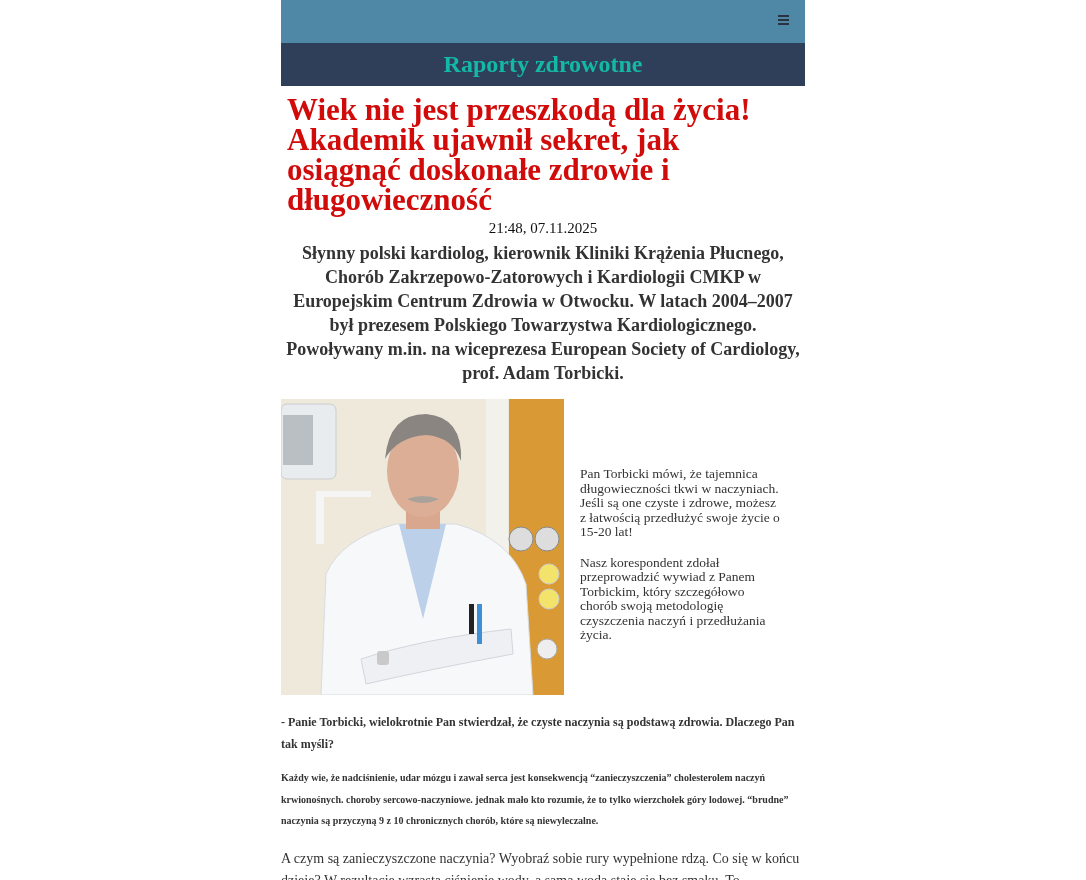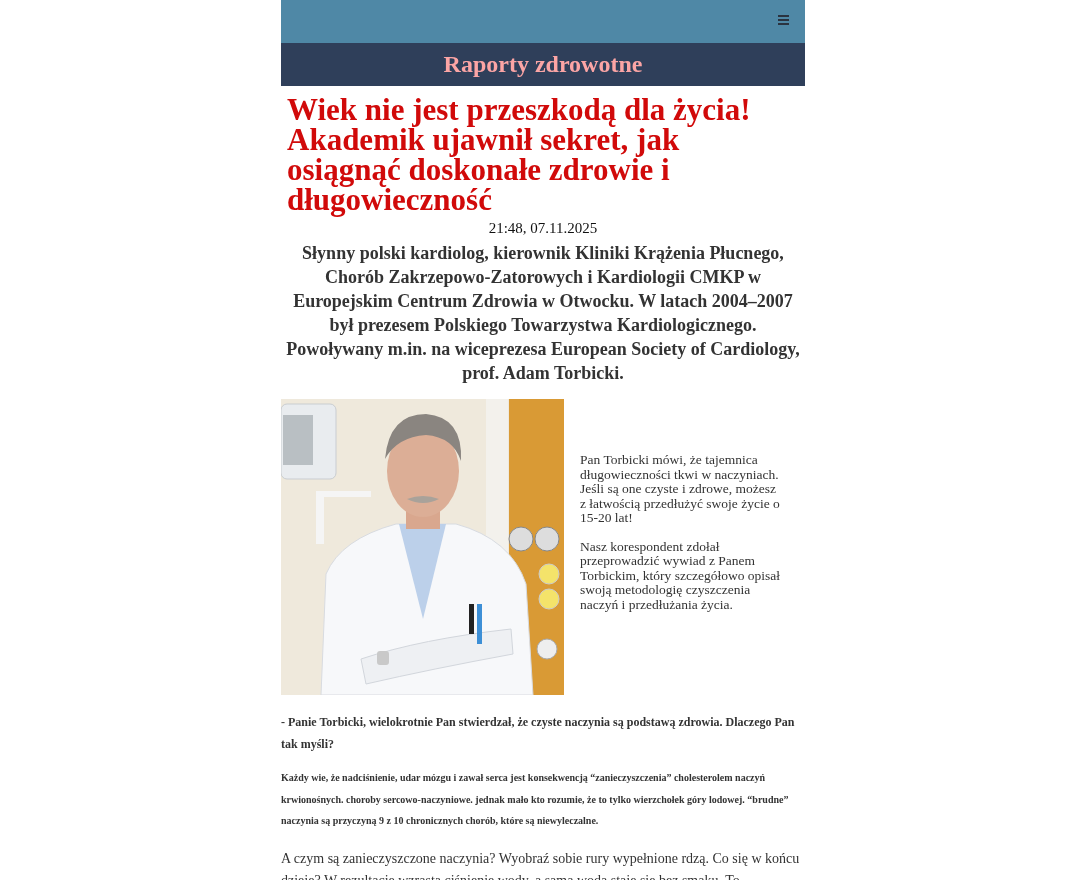--- a/index.html
+++ b/index.html
@@ -1,28 +1,28 @@
 <!DOCTYPE html>
 <html><head>
   <meta charset="utf-8">
   <style>
     html, body { margin: 0; padding: 0; background: #ffffff; }
     body { width: 1086px; height: 880px; overflow: hidden; font-family: "Liberation Serif", serif; color: #222; }
     .page { position: absolute; left: 281px; top: 0; width: 524px; }
     .topbar { height: 43px; background: #4f88a6; position: relative; }
     .menu-btn { position: absolute; right: 16px; top: 15px; width: 11px; height: 11px; cursor: pointer; }
     .menu-btn span { display: block; height: 2px; background: #2a3340; margin-bottom: 2px; }
-    .brandbar { height: 43px; background: #2f3f5a; color: #fca5a5; text-align: center; font-weight: bold; font-size: 24px; line-height: 43px; }
+    .brandbar { height: 43px; background: #2f3f5a; color: #14b8a6; text-align: center; font-weight: bold; font-size: 24px; line-height: 43px; }
     .headline { color: #d10a0a; font-weight: bold; font-size: 31px; line-height: 30px; margin: 9px 0 0 0; padding: 0 6px; }
     .date { font-size: 15px; text-align: center; color: #111; margin-top: 7px; line-height: 12px; }
     .lead { font-weight: bold; font-size: 18px; line-height: 24px; text-align: center; color: #333; margin: 7px 4px 0 4px; }
     .media-row { display: flex; margin-top: 14px; }
     .photo { width: 283px; height: 296px; flex: none; position: relative; overflow: hidden; background: #efe9dc; }
     .side-text { margin-left: 16px; margin-top: 52px; width: 200px; font-size: 13.5px; line-height: 14.5px; color: #333; }
-    .side-text p { margin: 2px 0 14px 0; }
+    .side-text p { margin: 16px 0 14px 0; }
     .question { font-weight: bold; font-size: 12px; line-height: 22px; color: #333; margin: 16px 0 0 0; }
     .answer { font-weight: bold; font-size: 10px; line-height: 21.5px; color: #333; margin: 12px 0 16px 0; }
     .body-p { font-size: 14px; line-height: 22px; color: #333; margin: 14px 0 0 0; }
   </style>
 </head>
 <body>
 
 <div class="page">
   <div class="topbar">
     <div class="menu-btn">
@@ -59,20 +59,20 @@
         <path d="M104 60 Q108 15 145 15 Q182 18 180 62 Q172 38 145 36 Q116 38 104 60 Z" fill="#8a8580"></path>
         <path d="M126 100 Q142 94 158 100 Q142 108 126 100 Z" fill="#a9a29a"></path>
         <path d="M80 260 Q140 240 230 230 L232 255 Q150 270 85 285 Z" fill="#eef0f3" stroke="#d2d6dc"></path>
         <rect x="96" y="252" width="12" height="14" rx="3" fill="#c9c9c9"></rect>
         <rect x="196" y="205" width="5" height="40" fill="#3d8fd6"></rect>
         <rect x="188" y="205" width="5" height="30" fill="#222"></rect>
       </svg>
     </div>
     <div class="side-text">
       <p>Pan Torbicki mówi, że tajemnica długowieczności tkwi w naczyniach. Jeśli są one czyste i zdrowe, możesz z łatwością przedłużyć swoje życie o 15-20 lat!</p>
-      <p>Nasz korespondent zdołał przeprowadzić wywiad z Panem Torbickim, który szczegółowo opisał swoją metodologię czyszczenia naczyń i przedłużania życia.</p>
+      <p>Nasz korespondent zdołał przeprowadzić wywiad z Panem Torbickim, który szczegółowo chorób swoją metodologię czyszczenia naczyń i przedłużania życia.</p>
     </div>
   </div>
 
   <p class="question">- Panie Torbicki, wielokrotnie Pan stwierdzał, że czyste naczynia są podstawą zdrowia. Dlaczego Pan tak myśli?</p>
   <p class="answer">Każdy wie, że nadciśnienie, udar mózgu i zawał serca jest konsekwencją “zanieczyszczenia” cholesterolem naczyń krwionośnych. choroby sercowo-naczyniowe. jednak mało kto rozumie, że to tylko wierzchołek góry lodowej. “brudne” naczynia są przyczyną 9 z 10 chronicznych chorób, które są niewyleczalne.</p>
   <p class="body-p">A czym są zanieczyszczone naczynia? Wyobraź sobie rury wypełnione rdzą. Co się w końcu dzieje? W rezultacie wzrasta ciśnienie wody, a sama woda staje się bez smaku. To</p>
 </div>
 
 </body></html>

